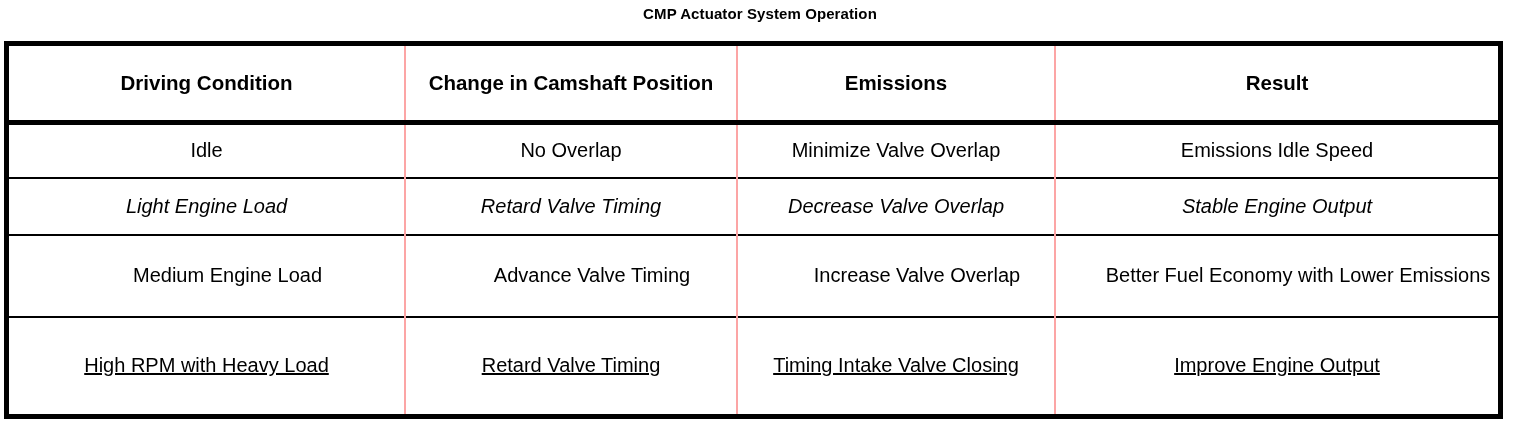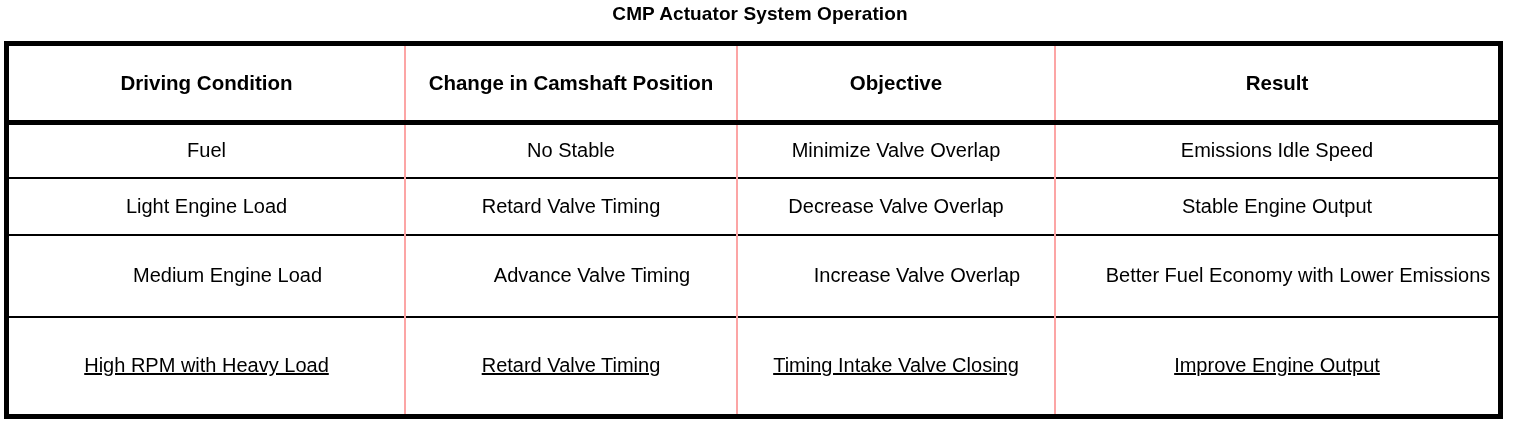--- a/index.html
+++ b/index.html
@@ -21,21 +21,21 @@
     height: 426px;
   }
 
   
   .title {
     position: absolute;
     left: 0;
     top: 1px;
     width: 1520px;
     text-align: center;
-    font-size: 19px;
+    font-size: 15px;
     font-weight: bold;
     letter-spacing: 0.1px;
     line-height: 26px;
   }
 
   
   .table-wrap {
     position: absolute;
     left: 4px;
     top: 41px;
@@ -86,21 +86,21 @@
   table.cmp-table tbody td {
     font-size: 20px;
     font-weight: normal;
   }
 
   table.cmp-table tbody tr:first-child td {
     border-top: none;
   }
 
   tr.r-idle td      { height: 41px; }
-  tr.r-light td     { height: 42px; }
+  tr.r-light td     { height: 42px; font-style: italic; }
   tr.r-medium td    { height: 60px; padding-left: 48px; }
   tr.r-lowmed td    { height: 71px; }
   tr.r-high td      { height: 71px; text-decoration: underline; }
 </style>
 </head>
 <body>
 
 <div class="page">
 
   <div class="title">CMP Actuator System Operation</div>
@@ -110,28 +110,28 @@
       <colgroup>
         <col class="c1">
         <col class="c2">
         <col class="c3">
         <col class="c4">
       </colgroup>
       <thead>
         <tr>
           <th>Driving Condition</th>
           <th>Change in Camshaft Position</th>
-          <th>Objective</th>
+          <th>Emissions</th>
           <th>Result</th>
         </tr>
       </thead>
       <tbody>
         <tr class="r-idle">
-          <td>Fuel</td>
-          <td>No Stable</td>
+          <td>Idle</td>
+          <td>No Overlap</td>
           <td>Minimize Valve Overlap</td>
           <td>Emissions Idle Speed</td>
         </tr>
         <tr class="r-light">
           <td>Light Engine Load</td>
           <td>Retard Valve Timing</td>
           <td>Decrease Valve Overlap</td>
           <td>Stable Engine Output</td>
         </tr>
         <tr class="r-medium">

